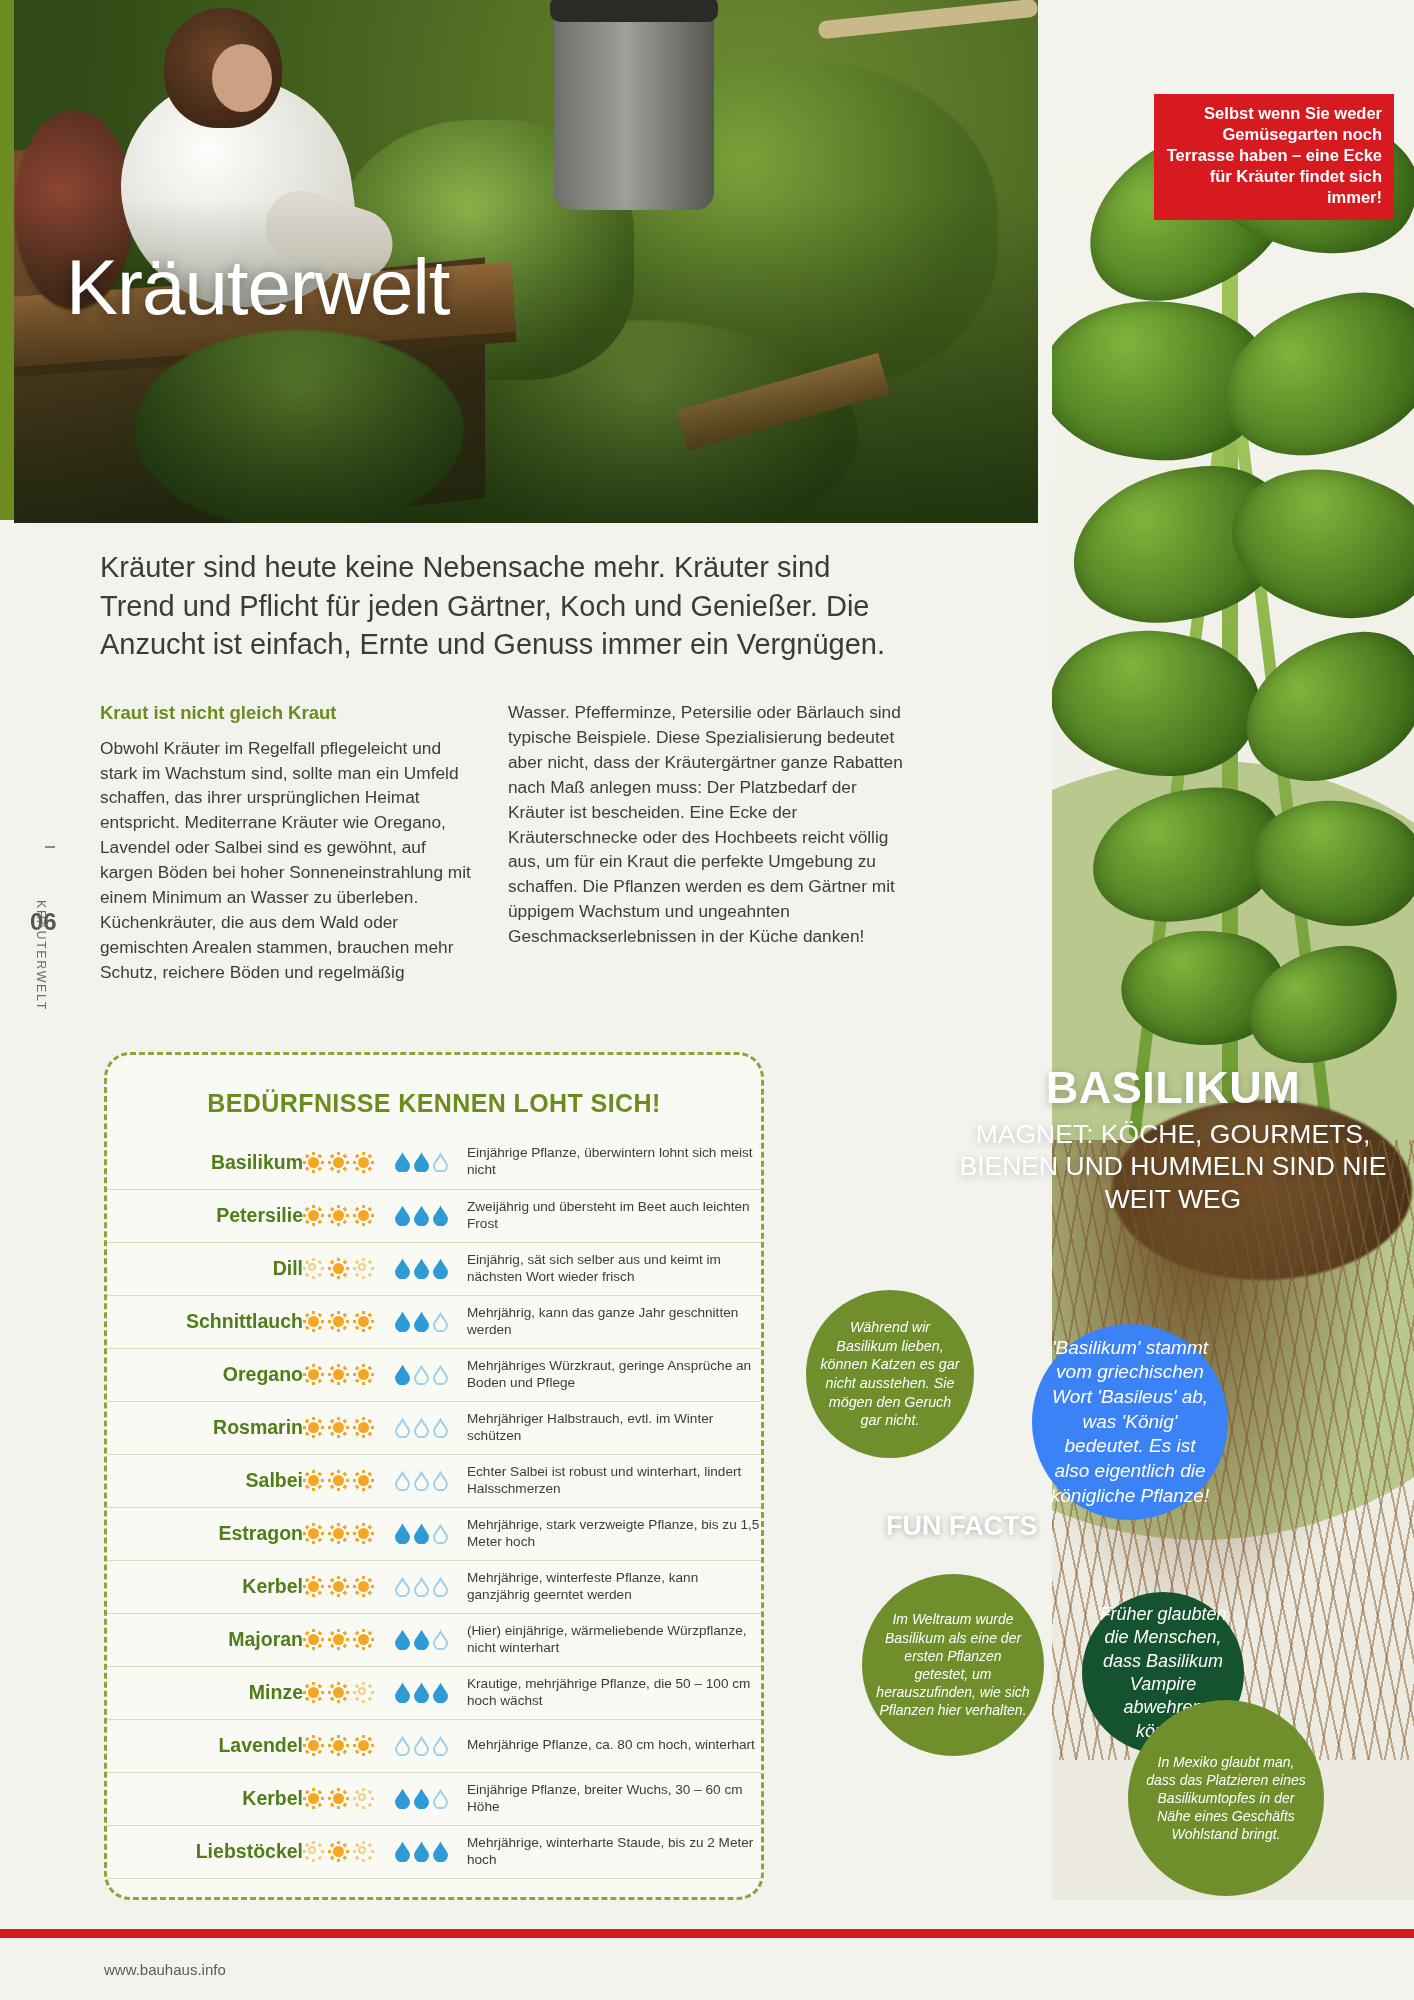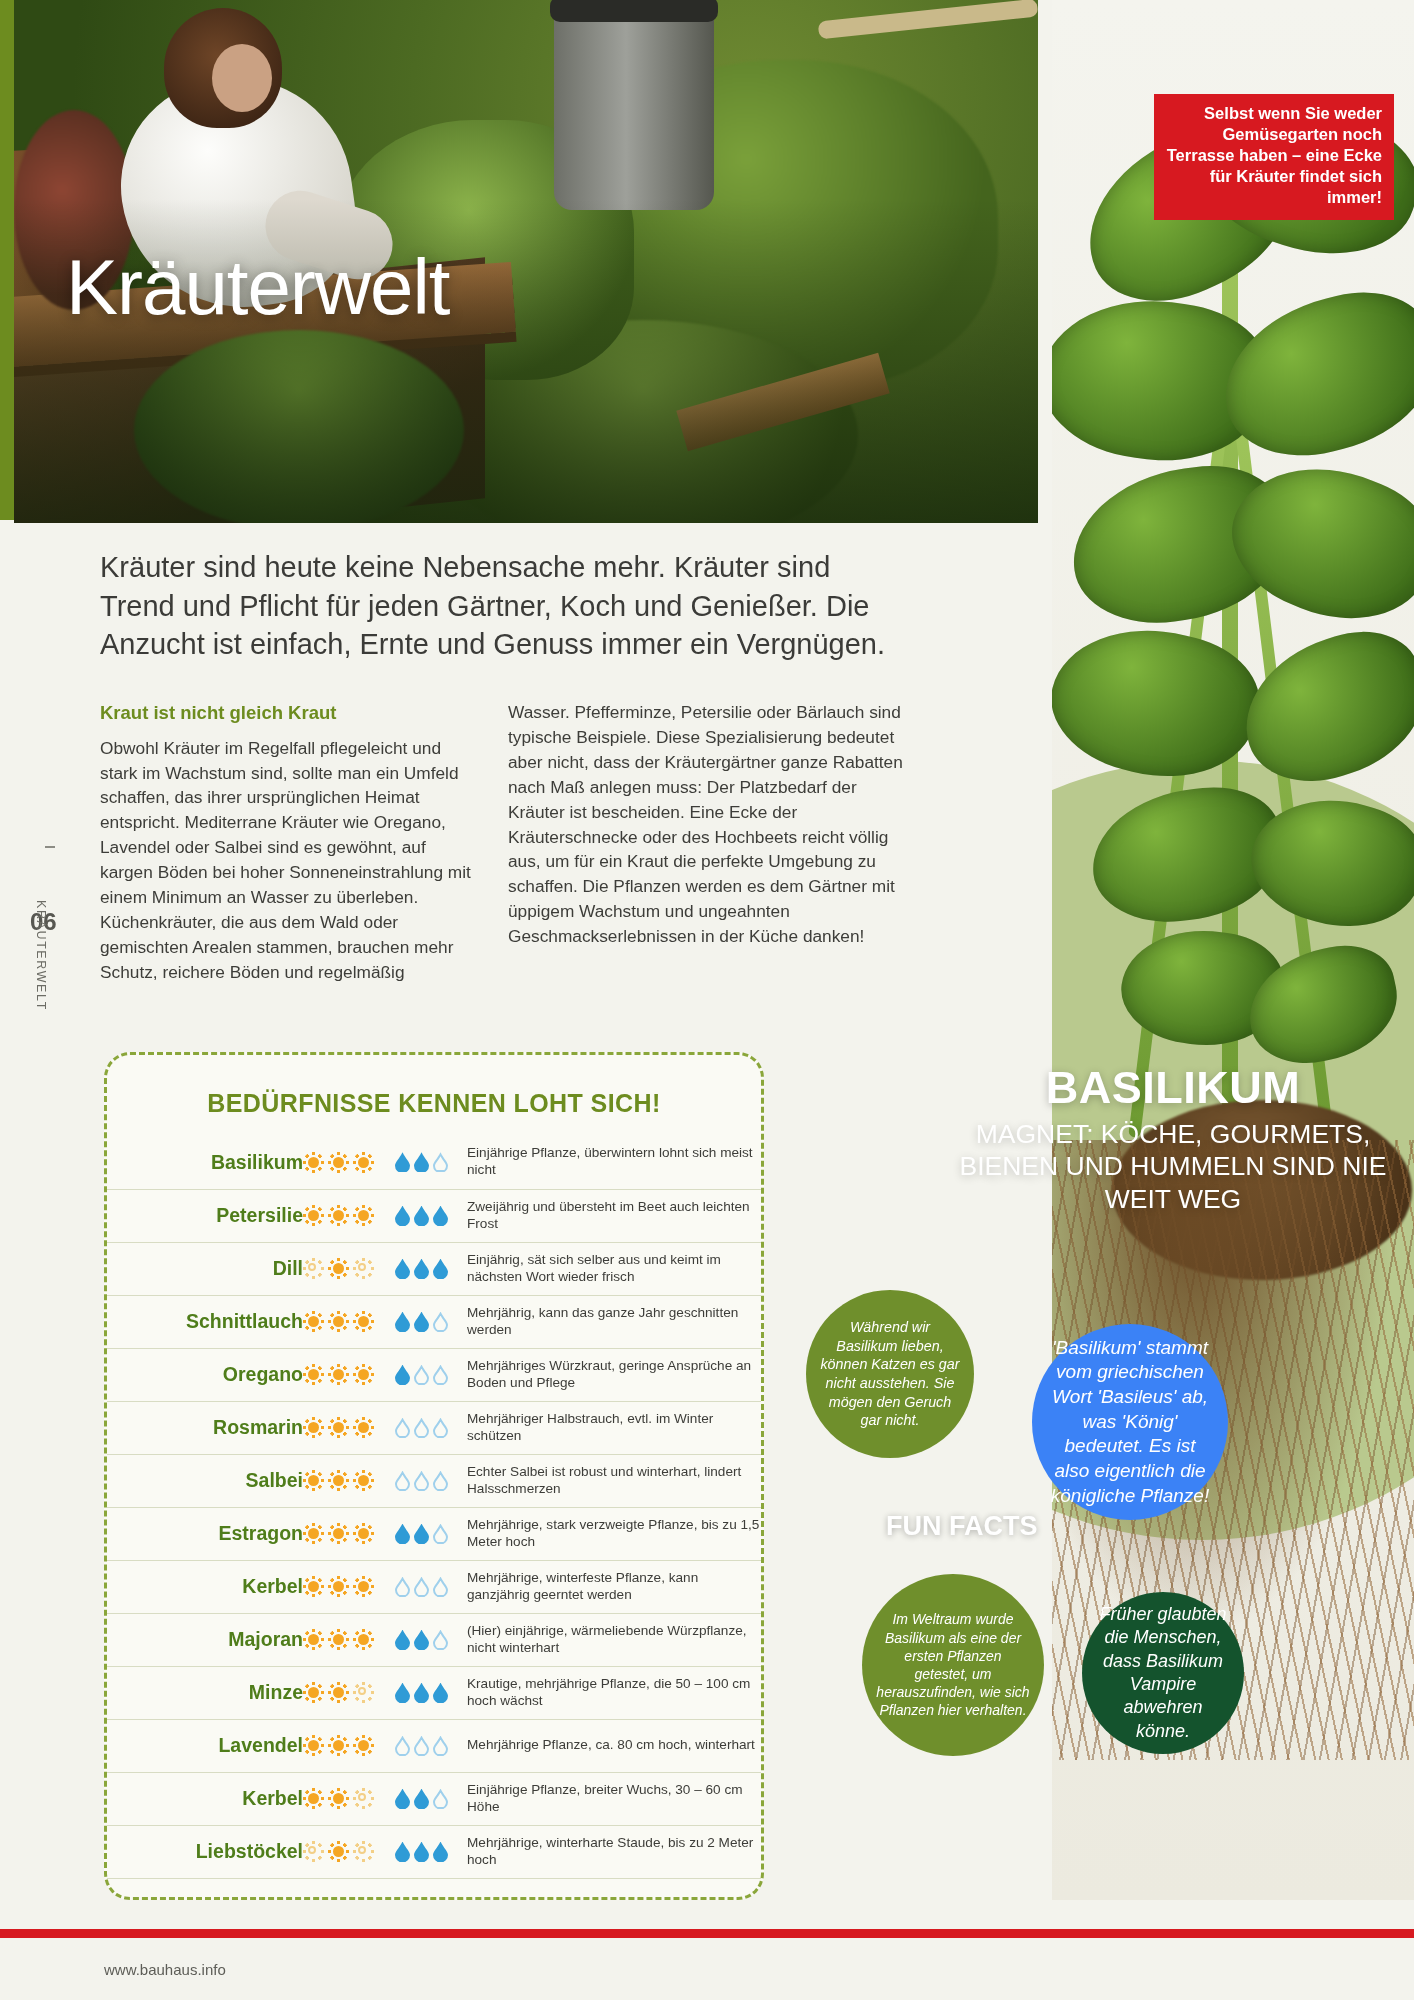--- a/index.html
+++ b/index.html
@@ -784,17 +784,18 @@
     <div class="t1">BASILIKUM</div>
     <div class="t2">MAGNET: KÖCHE, GOURMETS, BIENEN UND HUMMELN SIND NIE WEIT WEG</div>
   </div>
 
   <div class="funfacts">FUN FACTS</div>
 
   <div class="bubble b1">Während wir Basilikum lieben, können Katzen es gar nicht ausstehen. Sie mögen den Geruch gar nicht.</div>
   <div class="bubble b2">'Basilikum' stammt vom griechischen Wort 'Basileus' ab, was 'König' bedeutet. Es ist also eigentlich die königliche Pflanze!</div>
   <div class="bubble b3">Im Weltraum wurde Basilikum als eine der ersten Pflanzen getestet, um herauszufinden, wie sich Pflanzen hier verhalten.</div>
   <div class="bubble b4">Früher glaubten die Menschen, dass Basilikum Vampire abwehren könne.</div>
+  <div class="bubble b5">In Mexiko glaubt man, dass das Platzieren eines Basilikumtopfes in der Nähe eines Geschäfts Wohlstand bringt.</div>
 
   <div class="footer-red"></div>
   <div class="footer-url">www.bauhaus.info</div>
 
 </div>
 
 </body></html>

